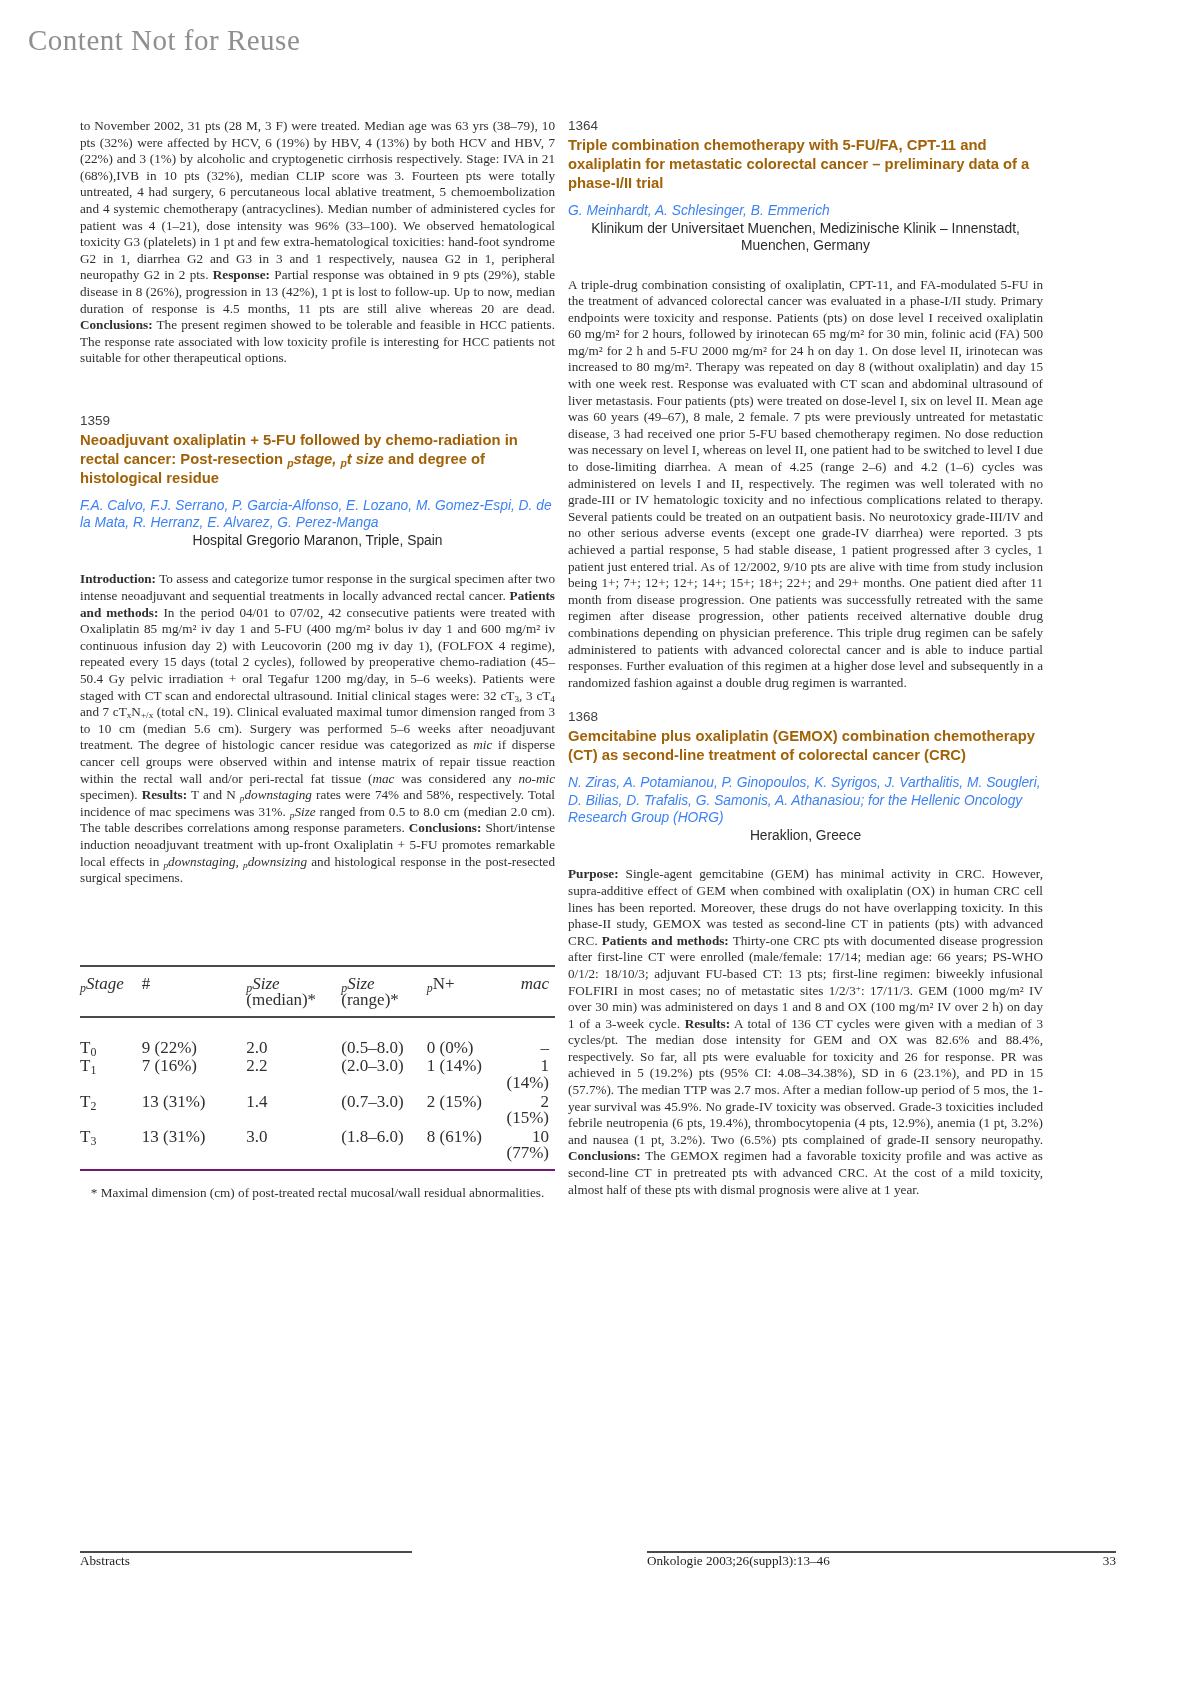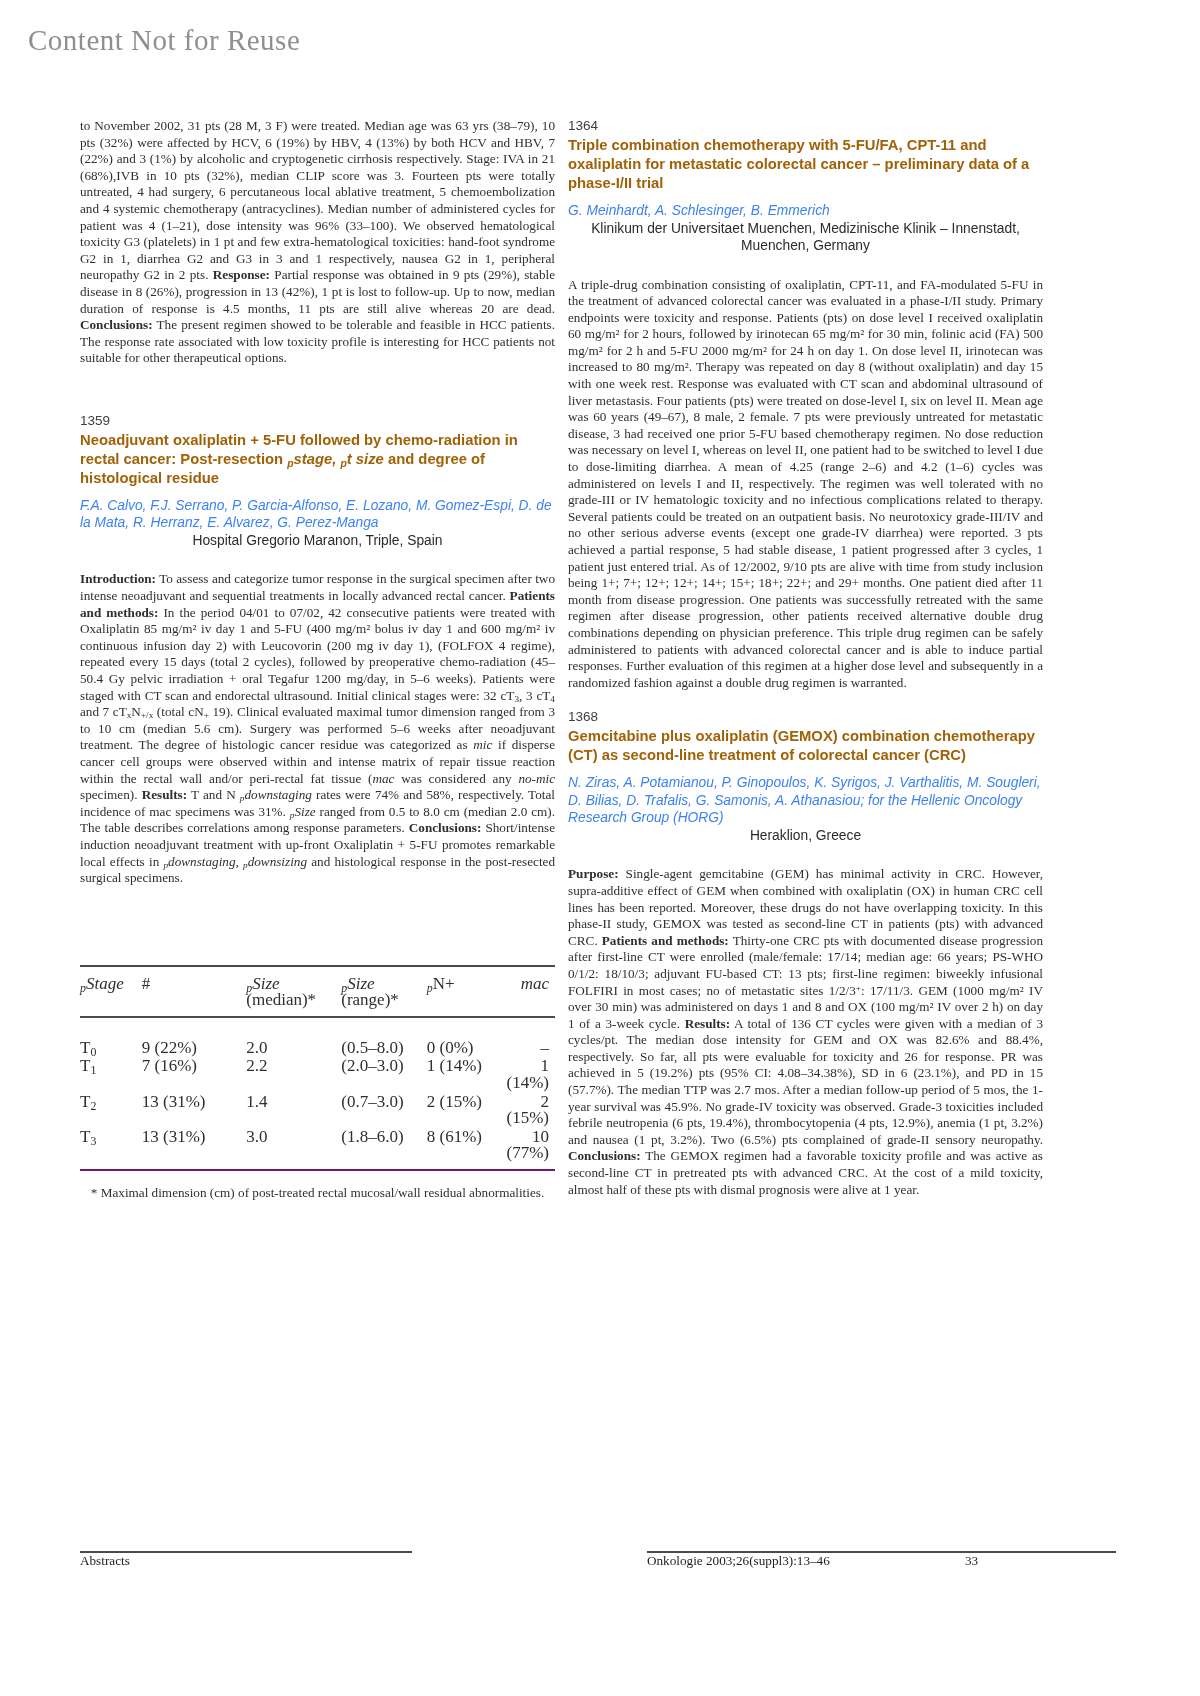--- a/index.html
+++ b/index.html
@@ -63,21 +63,21 @@
   .results-table tbody tr:last-child td { padding-bottom:7px; }
   .results-table th.col-mac, .results-table td.col-mac { text-align:right; padding-right:6px; }
   .footnote { font-size:13.2px; line-height:16.6px; margin-top:14px; text-align:center; }
   .footer { position:absolute; left:80px; top:1551px; width:1036px; height:42px; }
   .footer-seg {
     position:absolute; top:0; border-top:2px solid #4a4a4a; 
     font-size:13.2px; color:#222222;
   }
   .footer-left  { left:0; width:332px; }
   .footer-center{ left:559px; width:327px;margin-left:8px; }
-  .footer-right { right:0; width:151px; text-align:left; }
+  .footer-right { right:0; width:151px; text-align:right; }
 </style>
 </head>
 <body>
 
 <div class="page">
 
   <div class="watermark">Content Not for Reuse</div>
 
   <div class="columns">
 

